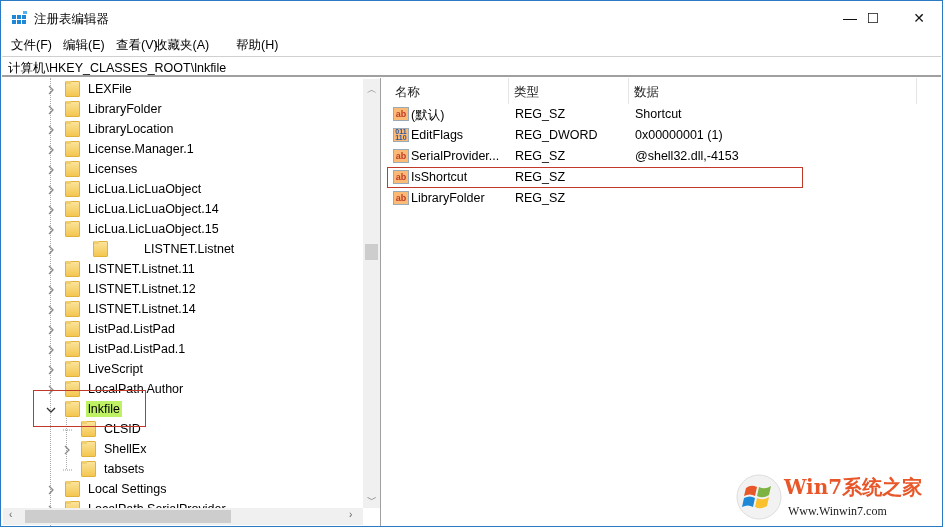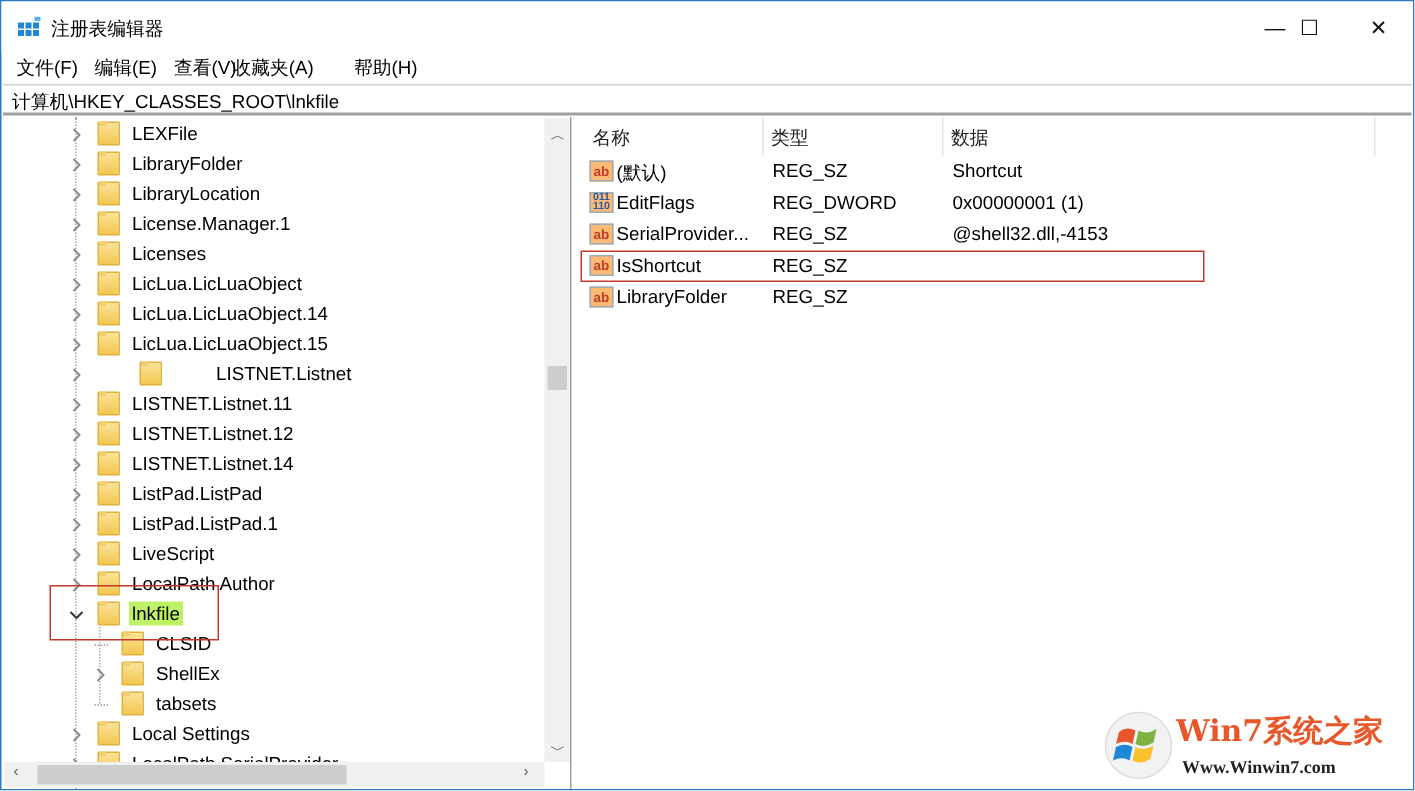--- a/index.html
+++ b/index.html
@@ -279,15 +279,15 @@
 
   <div class="watermark">
     <svg style="position:absolute;left:0;top:2px;" width="46" height="46" viewBox="0 0 46 46">
       <circle cx="23" cy="23" r="22" fill="#f2f2f2" stroke="#ddd"></circle>
       <path d="M10 14 Q15 10 21 13 L19 22 Q14 19 8 22 Z" fill="#e8572a"></path>
       <path d="M23 13 Q29 16 35 12 L33 21 Q27 25 21 22 Z" fill="#7cb342"></path>
       <path d="M8 24 Q14 21 19 24 L17 33 Q12 30 6 33 Z" fill="#1e88d6"></path>
       <path d="M21 24 Q27 27 33 23 L31 32 Q25 36 19 33 Z" fill="#fbc02d"></path>
     </svg>
     <span style="position:absolute;left:48px;top:2px;font-family:'DejaVu Serif',serif;font-weight:bold;font-size:20px;color:#e8572a;">Win7系统之家</span>
-    <span style="position:absolute;left:52px;top:32px;font-family:'Liberation Serif',serif;font-weight:bold;font-size:12px;color:#222;">Www.Winwin7.com</span>
+    <span style="position:absolute;left:52px;top:32px;font-family:'Liberation Serif',serif;font-weight:normal;font-size:12px;color:#222;">Www.Winwin7.com</span>
   </div>
 </div>
 
 </body></html>

